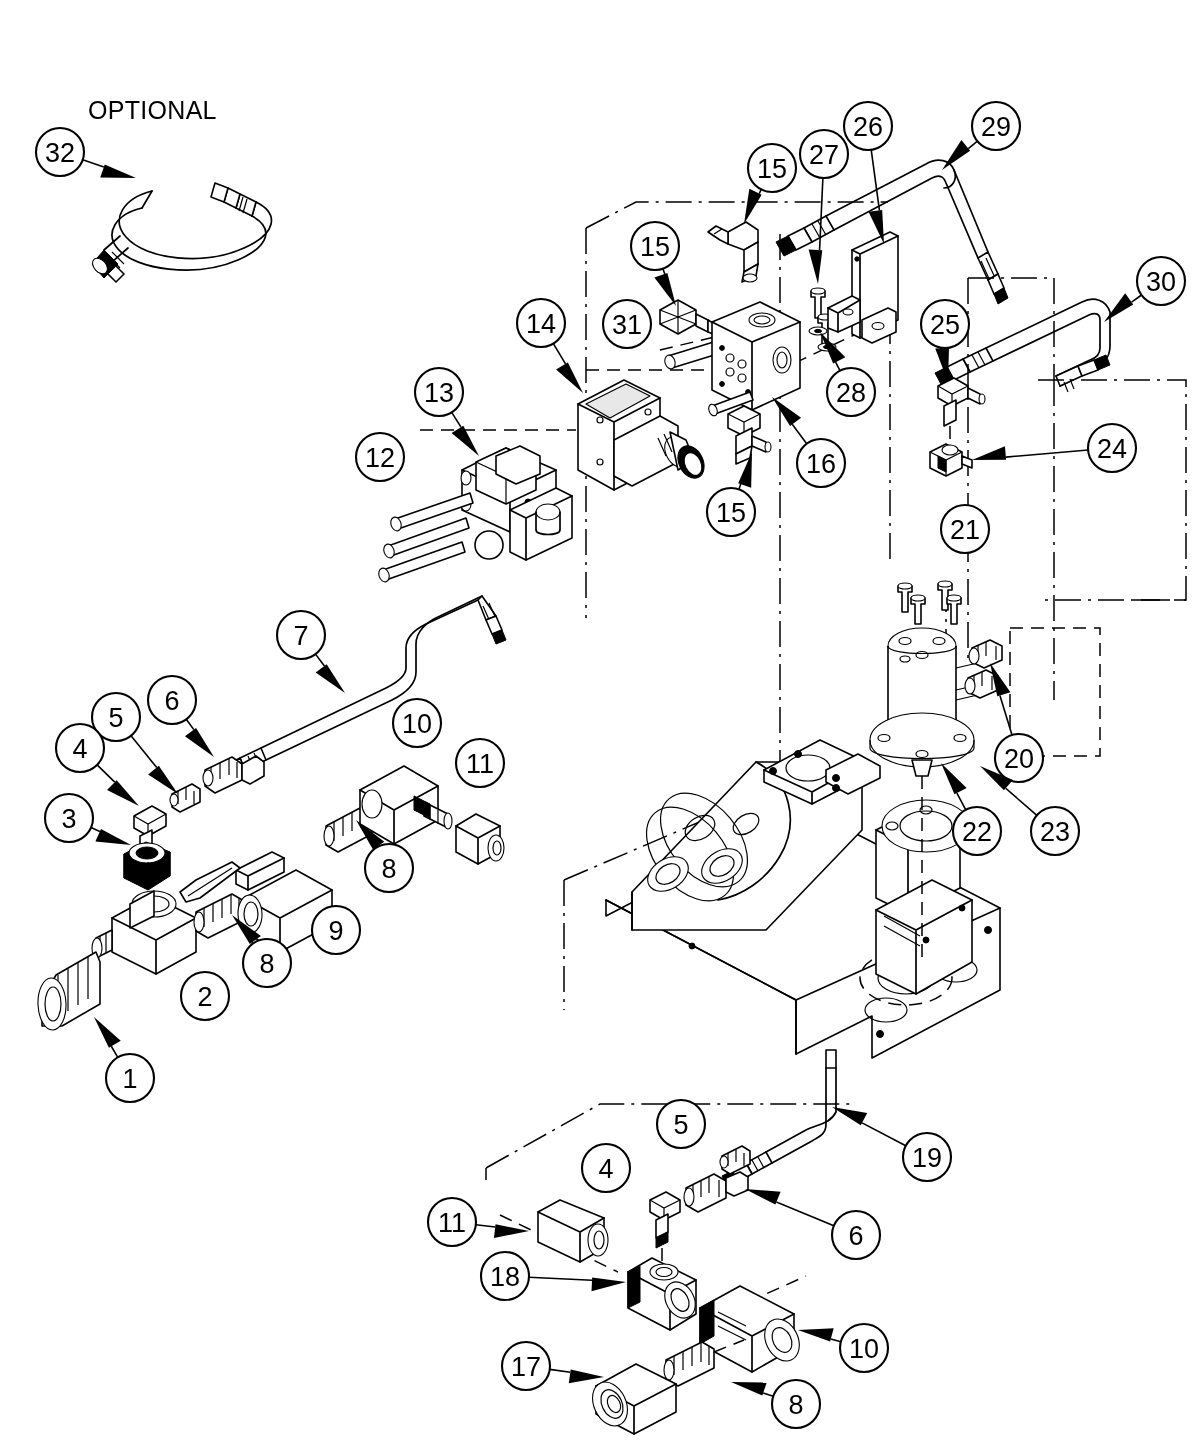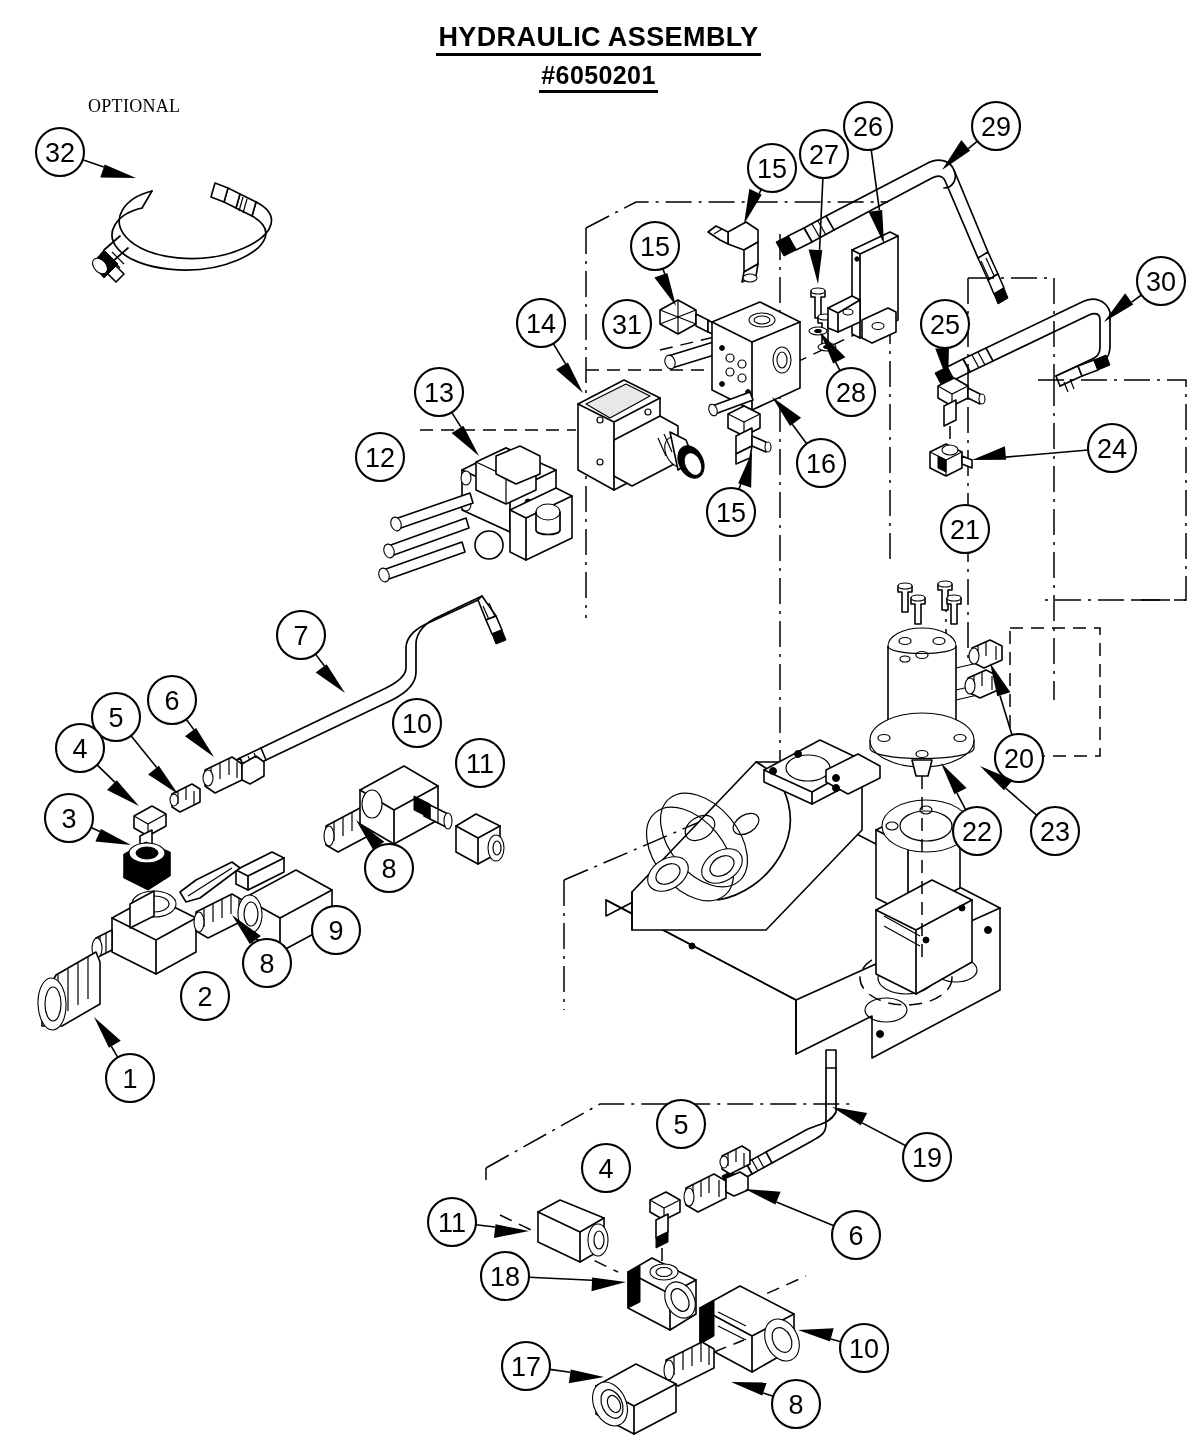--- a/index.html
+++ b/index.html
@@ -5,46 +5,40 @@
 <style>
   html,body{margin:0;padding:0;background:#fff;}
   body{width:1197px;height:1445px;font-family:"Liberation Sans",sans-serif;position:relative;overflow:hidden;}
   #sheet{position:absolute;left:0;top:0;width:1197px;height:1445px;background:#fff;}
   #title-block{position:absolute;left:0;top:22px;width:1197px;text-align:center;}
   #title-block .t-line{display:inline-block;font-weight:bold;color:#000;letter-spacing:0.4px;
        border-bottom:3px solid #000;padding:0 2px 1px 2px;}
   #title-main{font-size:27px;line-height:30px;}
   #title-sub-wrap{margin-top:5px;}
   #title-sub{font-size:25px;line-height:28px;}
-  #optional-label{position:absolute;left:88px;top:96px;font-size:18px;color:#000;letter-spacing:0.3px;font-family:Liberation Serif, serif;}
+  #optional-label{position:absolute;left:88px;top:96px;font-size:25px;color:#000;letter-spacing:0.3px;}
   svg.art{position:absolute;left:0;top:0;width:1197px;height:1445px;}
   .callout-num{font-family:"Liberation Sans",sans-serif;font-size:27px;fill:#000;text-anchor:middle;dominant-baseline:central;}
   .c-circle{fill:#fff;stroke:#000;stroke-width:2.1;}
   .lead{stroke:#000;stroke-width:1.6;fill:none;}
   .arrow{fill:#000;stroke:none;}
   .ln{stroke:#000;fill:none;stroke-width:1.7;stroke-linejoin:round;stroke-linecap:round;}
   .ln-thin{stroke:#000;fill:none;stroke-width:1.2;}
   .fillw{fill:#fff;stroke:#000;stroke-width:1.6;stroke-linejoin:round;}
   .fillw-thin{fill:#fff;stroke:#000;stroke-width:1.1;stroke-linejoin:round;}
   .fillk{fill:#000;stroke:#000;stroke-width:1;}
   .fillg{fill:#e8e8e8;stroke:#000;stroke-width:1.2;stroke-linejoin:round;}
   .dashdot{stroke:#000;fill:none;stroke-width:1.5;stroke-dasharray:26 7 3 7;}
   .dashed{stroke:#000;fill:none;stroke-width:1.5;stroke-dasharray:13 8;}
 </style>
 </head>
 <body>
 
 <div id="sheet">
 
-  <div id="title-block">
-    <div class="t-line" id="title-main">HYDRAULIC ASSEMBLY</div>
-    <div id="title-sub-wrap">
-      <span class="t-line" id="title-sub">#6050201</span>
-    </div>
-  </div>
 
   <div id="optional-label">OPTIONAL</div>
 
   <svg class="art" viewBox="0 0 1197 1445">
 
     <g>
       <path class="ln" d="M142,208 C116,214 104,233 118,249 C136,270 196,278 238,260 C270,246 274,228 252,216"></path>
       <path class="ln" d="M152,191 C124,198 110,219 126,237 C146,260 204,266 244,248 C276,234 280,214 256,202"></path>
       <path class="ln" d="M142,208 L152,191"></path>
       <path class="ln" d="M252,216 L256,202"></path>

